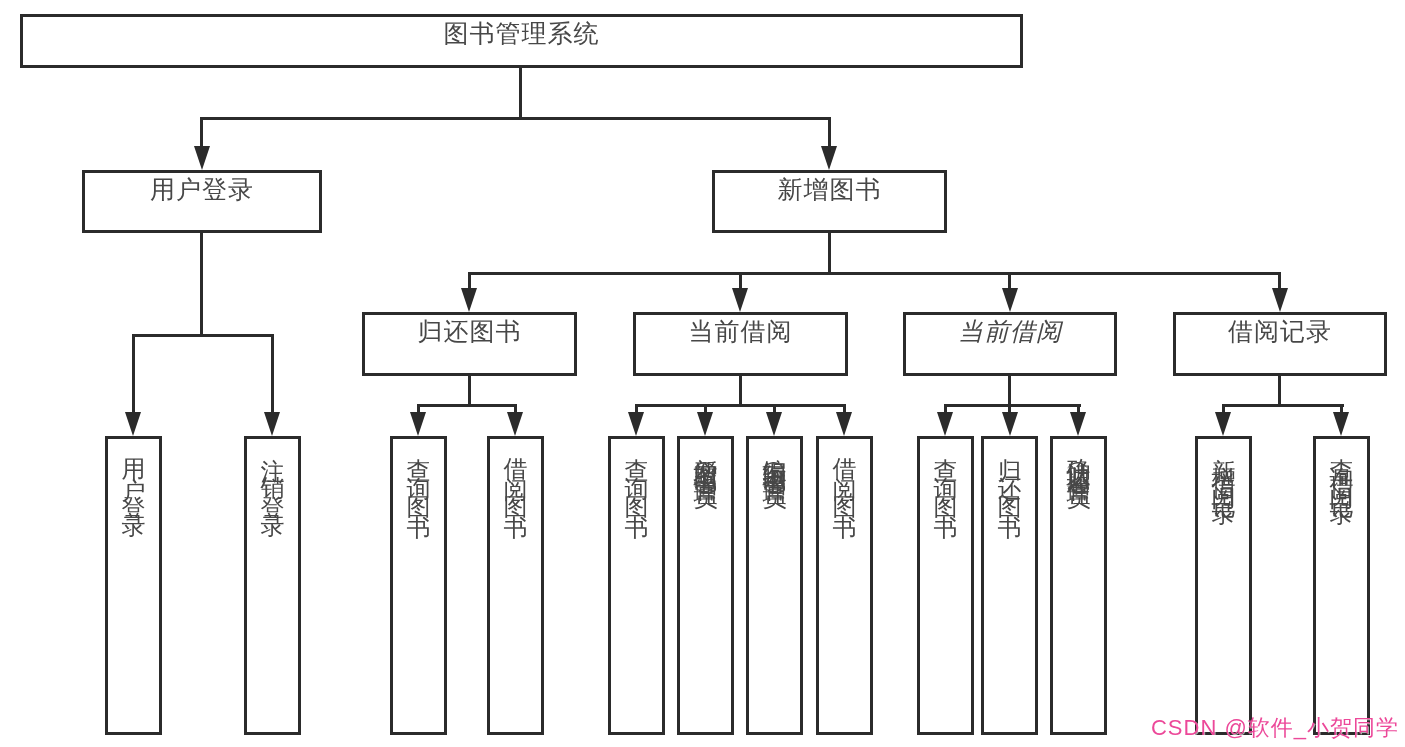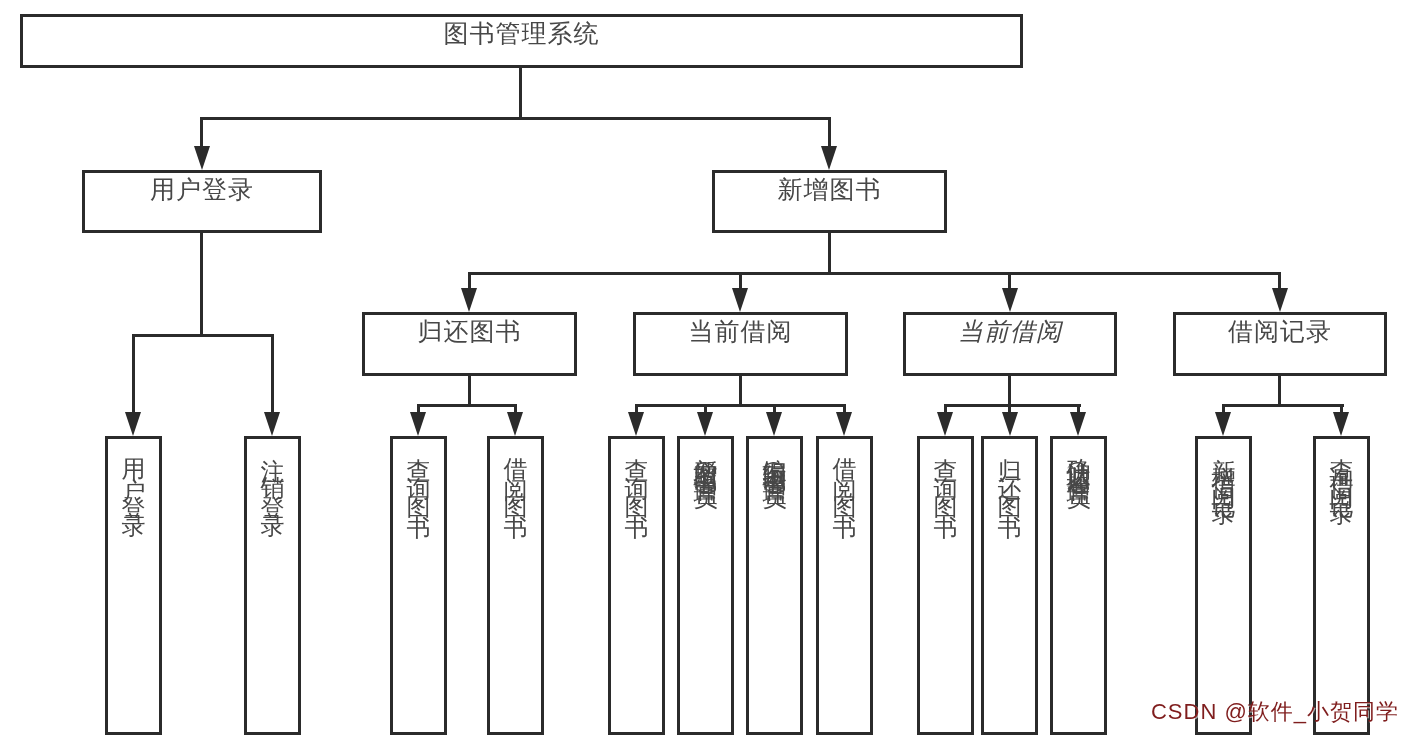--- a/index.html
+++ b/index.html
@@ -41,23 +41,23 @@
   .arrow{
     position:absolute;
     width:0;height:0;
     border-left:8px solid transparent;
     border-right:8px solid transparent;
     border-top:24px solid #2b2b2b;
     z-index:1;
   }
   #watermark{
     position:absolute;
-    right:6px;bottom:20px;
+    right:6px;bottom:4px;
     font-size:22px;
-    color:#7f1d1d;
+    color:#ec4899;
     letter-spacing:1px;
     z-index:5;
     text-shadow:1px 1px 0 rgba(255,255,255,.6);
     margin-top:44px;
   }
 </style>
 </head>
 <body>
 
 <div id="diagram">

